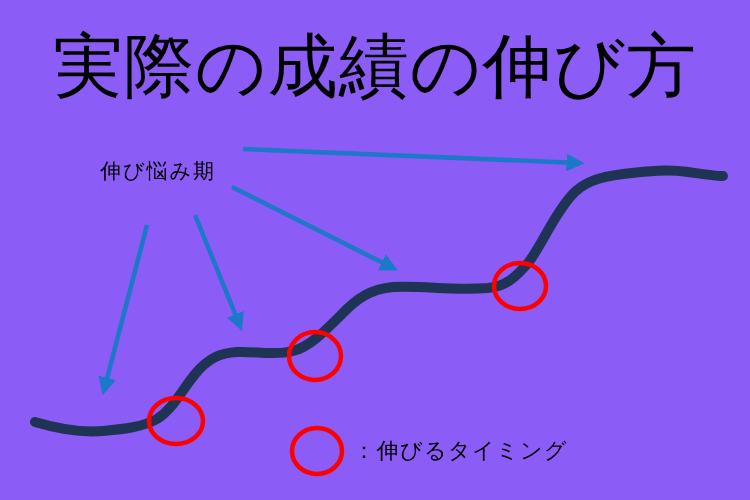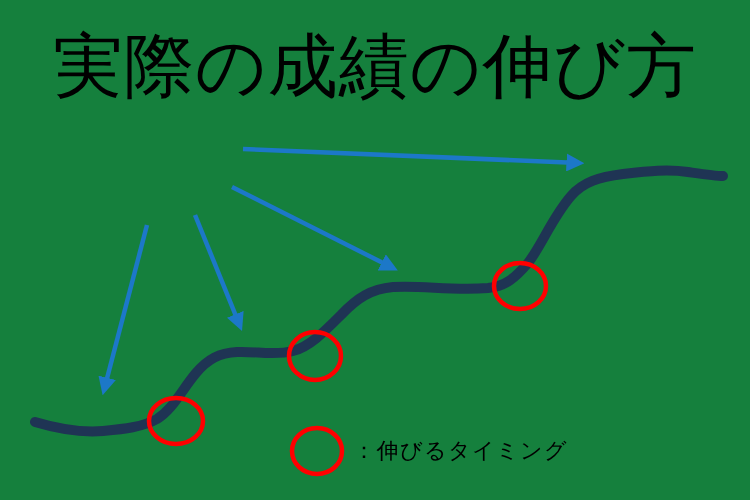--- a/index.html
+++ b/index.html
@@ -4,21 +4,21 @@
 <style>
   html, body {
     margin: 0;
     padding: 0;
     font-family: "Liberation Sans", "DejaVu Sans", sans-serif;
   }
   .slide {
     position: relative;
     width: 750px;
     height: 500px;
-    background: #15803d;
+    background: #8b5cf6;
     overflow: hidden;
   }
   .slide-title {
     position: absolute;
     top: 20px;
     left: 0;
     width: 100%;
     margin: 0;
     text-align: center;
     font-size: 70px;
@@ -51,20 +51,21 @@
     top: 0;
   }
 </style>
 </head>
 <body>
 
 <div class="slide">
 
   <h1 class="slide-title">実際の成績の伸び方</h1>
 
+  <div class="plateau-label">伸び悩み期</div>
 
   <svg class="diagram-svg" width="750" height="500" viewBox="0 0 750 500">
     <defs>
       <marker id="arrowhead" viewBox="0 0 10 10" refX="7" refY="5" markerWidth="4" markerHeight="4" orient="auto-start-reverse">
         <path d="M 0 0 L 10 5 L 0 10 Z" fill="#1C78C8"></path>
       </marker>
     </defs>
 
     <path d="M 35 422
              C 55 428, 78 433, 103 431

